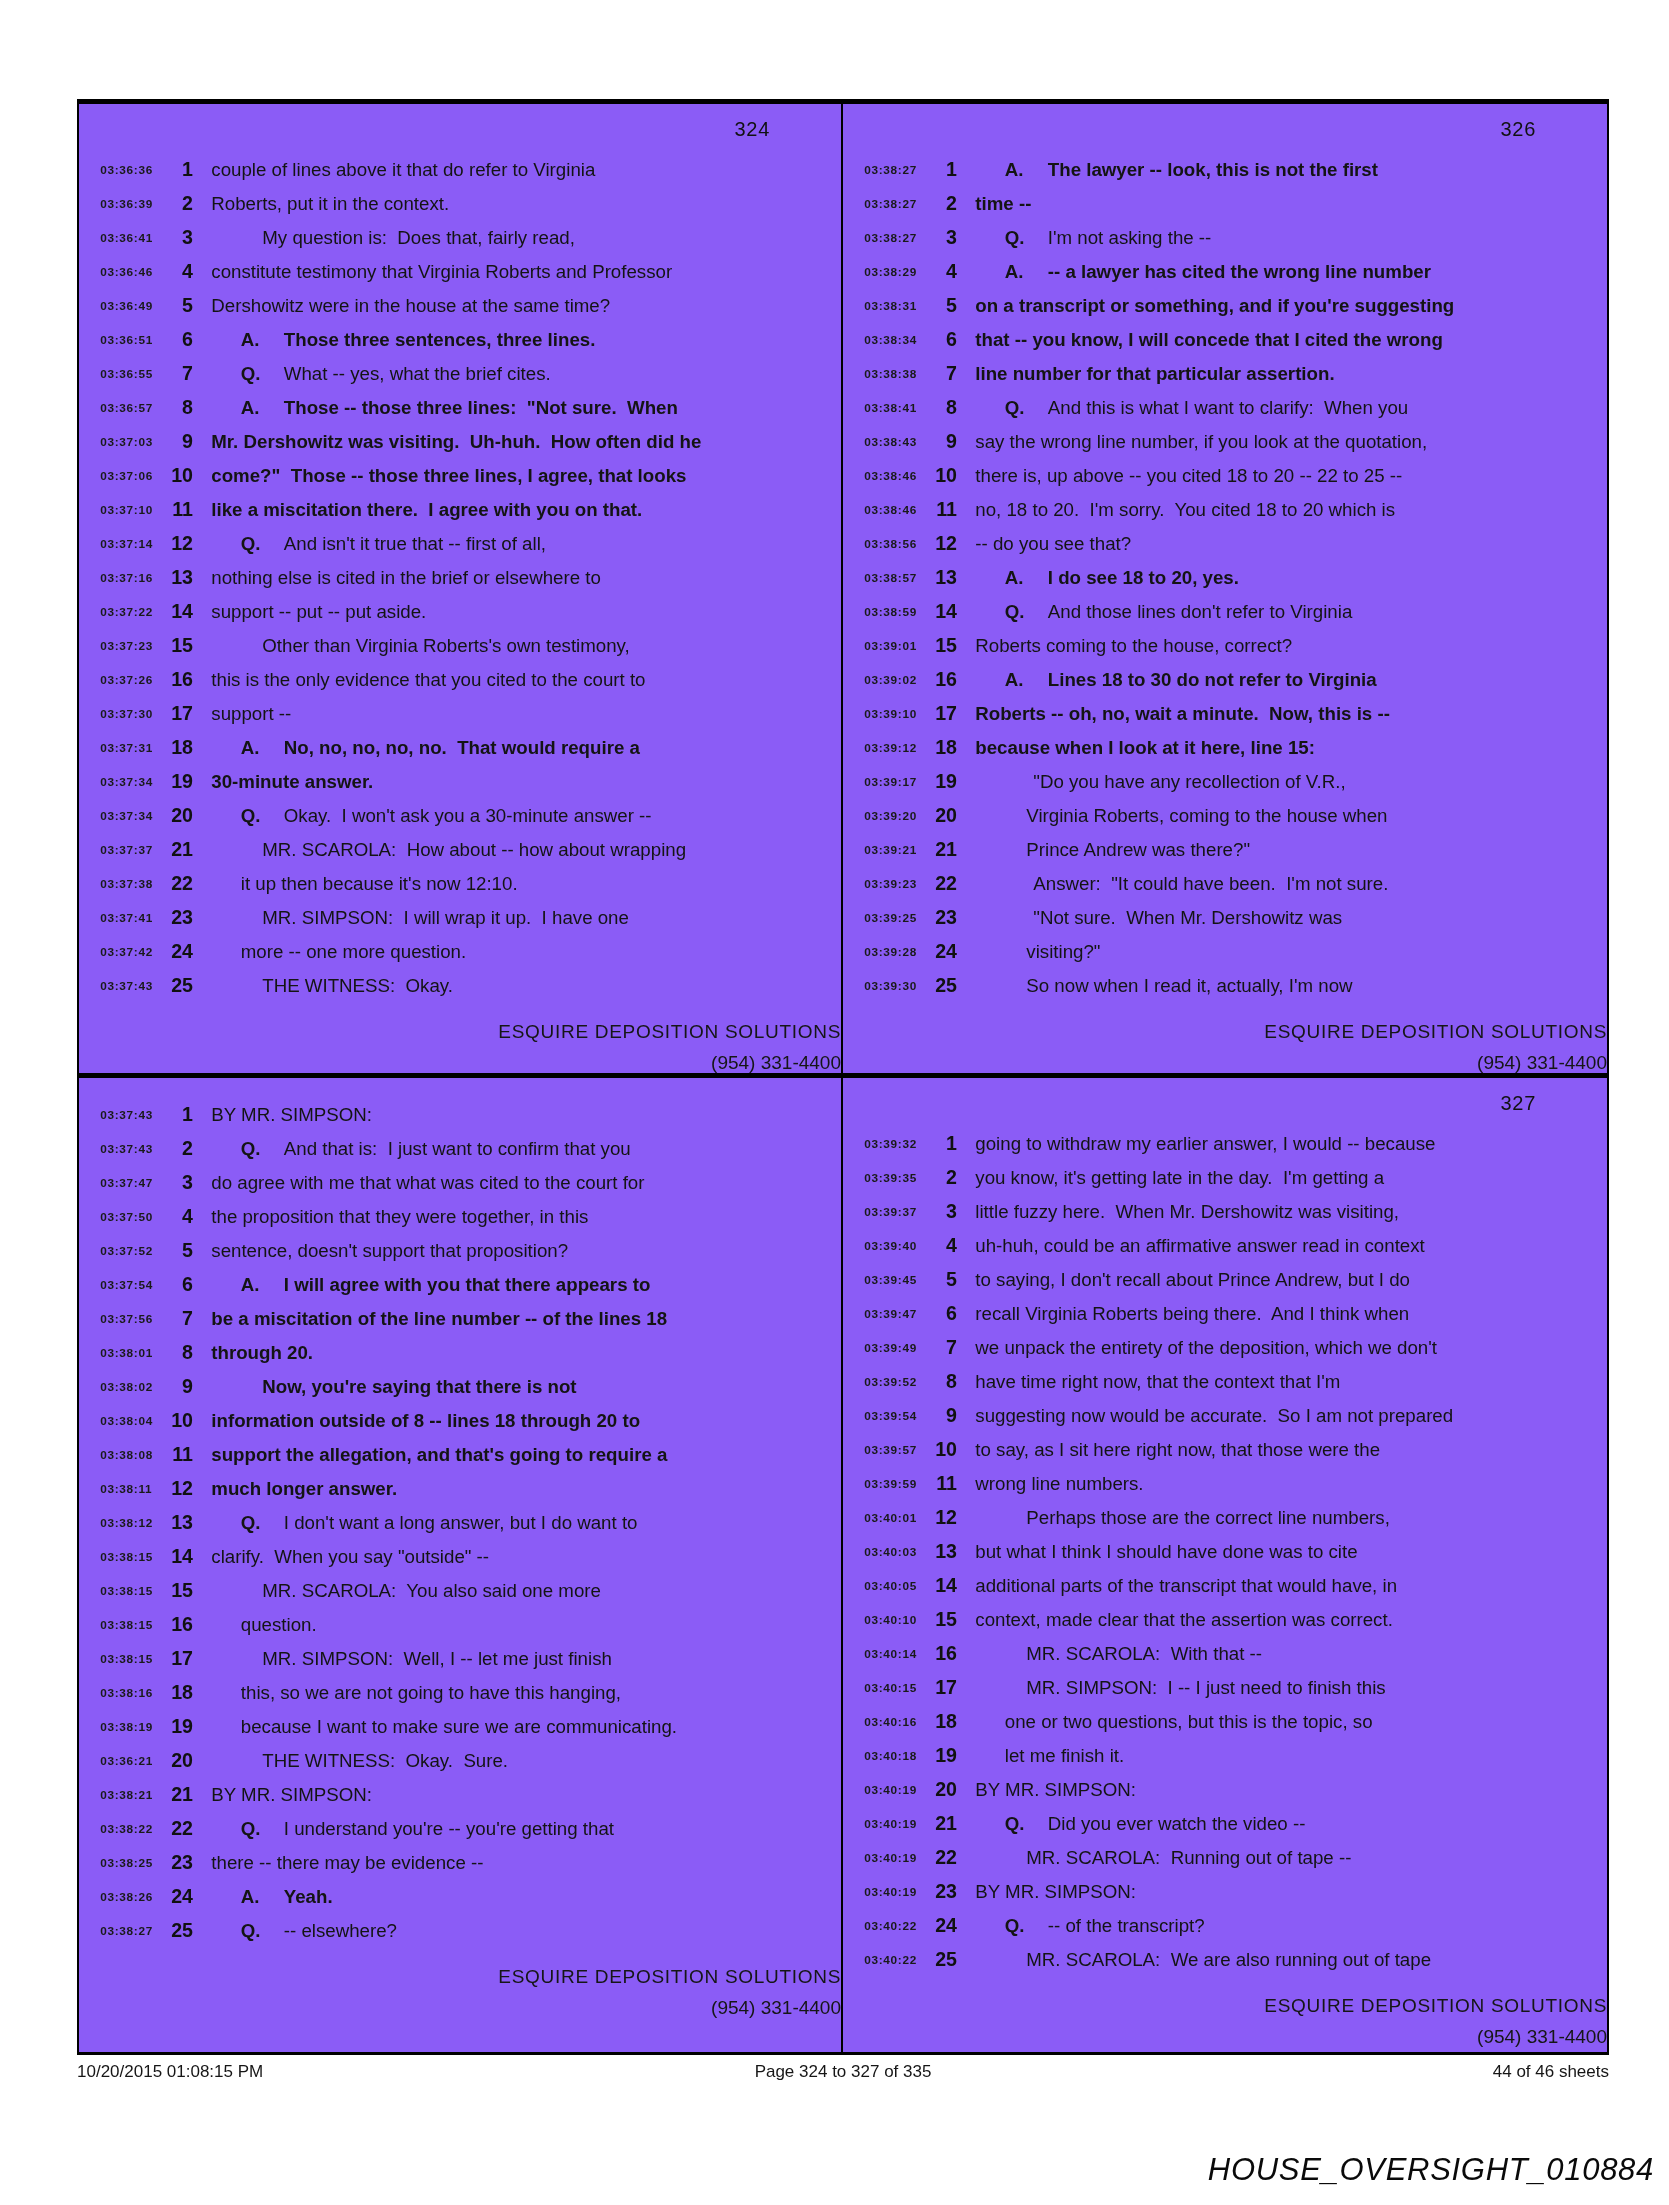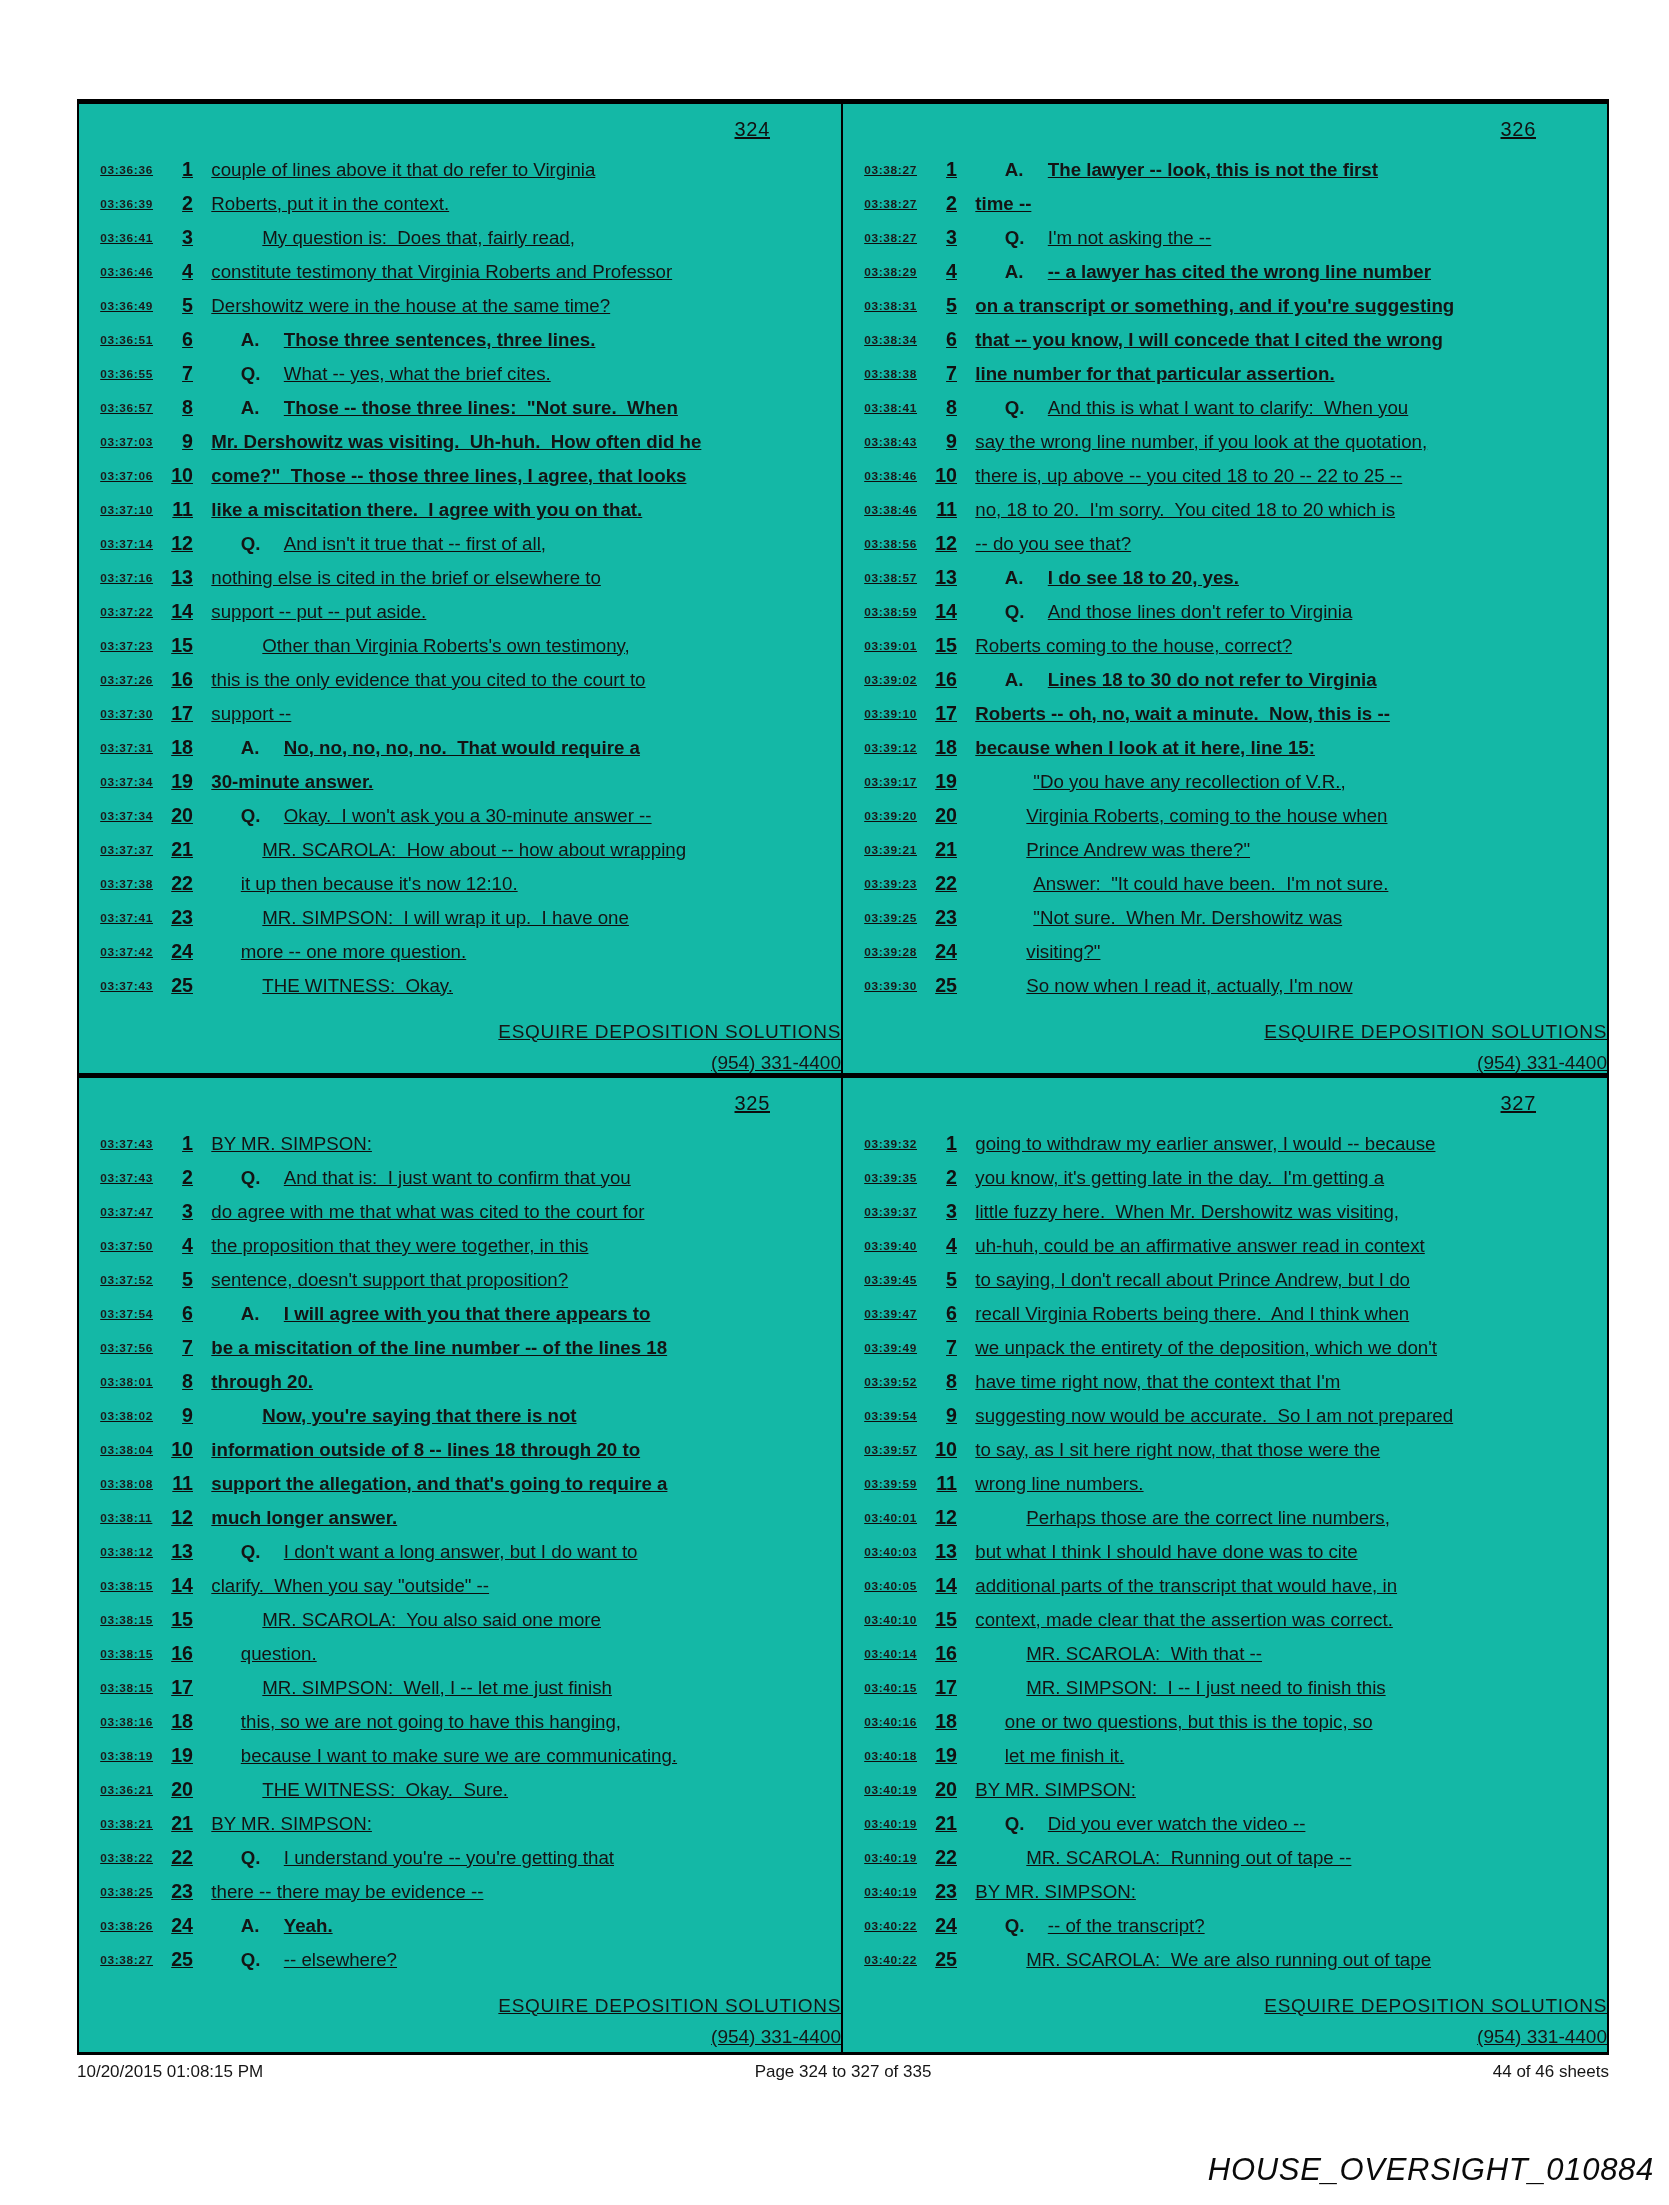--- a/index.html
+++ b/index.html
@@ -12,22 +12,21 @@
   }
   .sheet-frame {
     position:absolute; left:77px; top:99px;
     width:1532px; height:1956px;
     border:2.6px solid #000;
     border-top-width:5.9px;
     border-bottom-width:3.3px;
     display:grid;
     grid-template-columns:1fr 1fr;
     grid-template-rows:1fr 1fr;
-    background:#14b8a6;
-    text-decoration:underline;
+    background:#8b5cf6;
   }
   .quad { overflow:hidden; padding-top:14.4px; }
   .quad.q-tl, .quad.q-bl { border-right:2px solid #000; }
   .quad.q-tl, .quad.q-tr { border-bottom:5.9px solid #000; }
   .page-num-row {
     height:29px; text-align:right; padding-right:71px;
     font-size:20px; letter-spacing:0.7px; color:#111;
   }
   .lines { margin-top:5.2px;padding-left:12px; }
   .line-row { display:flex; align-items:center; height:34px; white-space:pre; }
@@ -328,21 +327,20 @@
     <span class="ln">25</span>
     <span class="tx ind2"><span>So now when I read it, actually, I'm now</span></span>
   </div>
       </div>
     <div class="quad-footer">
       <div class="esq">ESQUIRE DEPOSITION SOLUTIONS</div>
       <div class="phone">(954) 331-4400</div>
     </div>
   </div>
     <div class="quad q-bl">
-    <div class="page-num-row">325</div>
     <div class="lines">
         <div class="line-row">
     <span class="ts">03:37:43</span>
     <span class="ln">1</span>
     <span class="tx ind0"><span>BY MR. SIMPSON:</span></span>
   </div>
         <div class="line-row">
     <span class="ts">03:37:43</span>
     <span class="ln">2</span>
     <span class="tx ind1"><span class="marker">Q.</span><span>And that is:  I just want to confirm that you</span></span>

